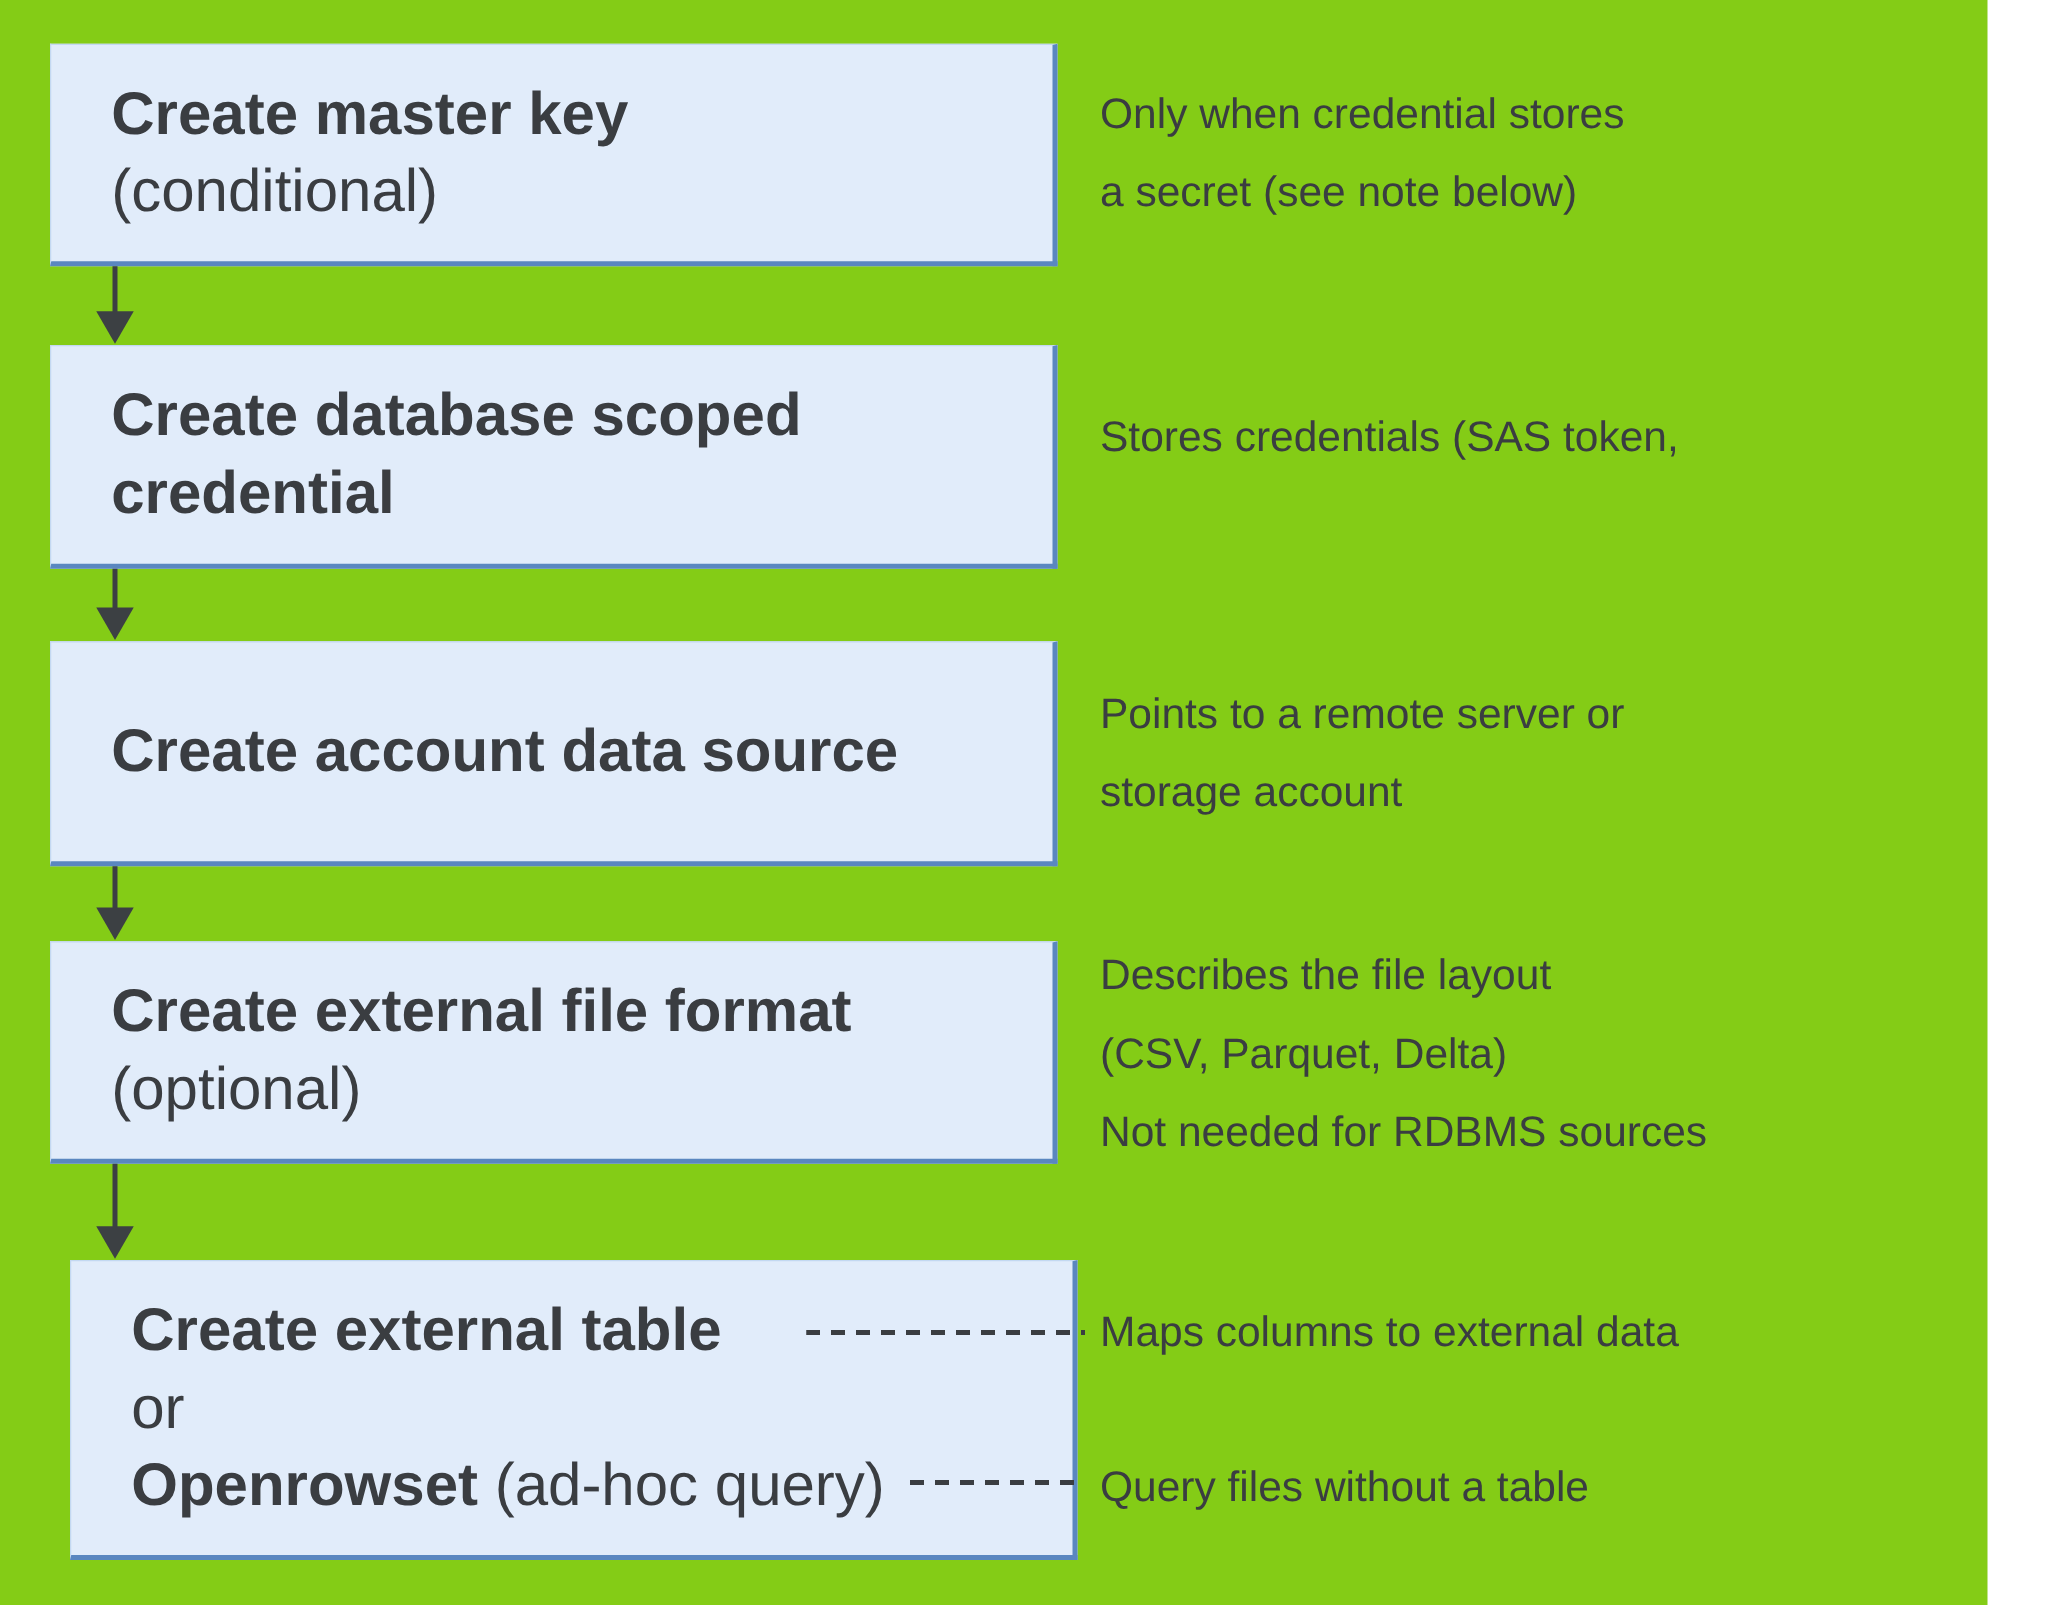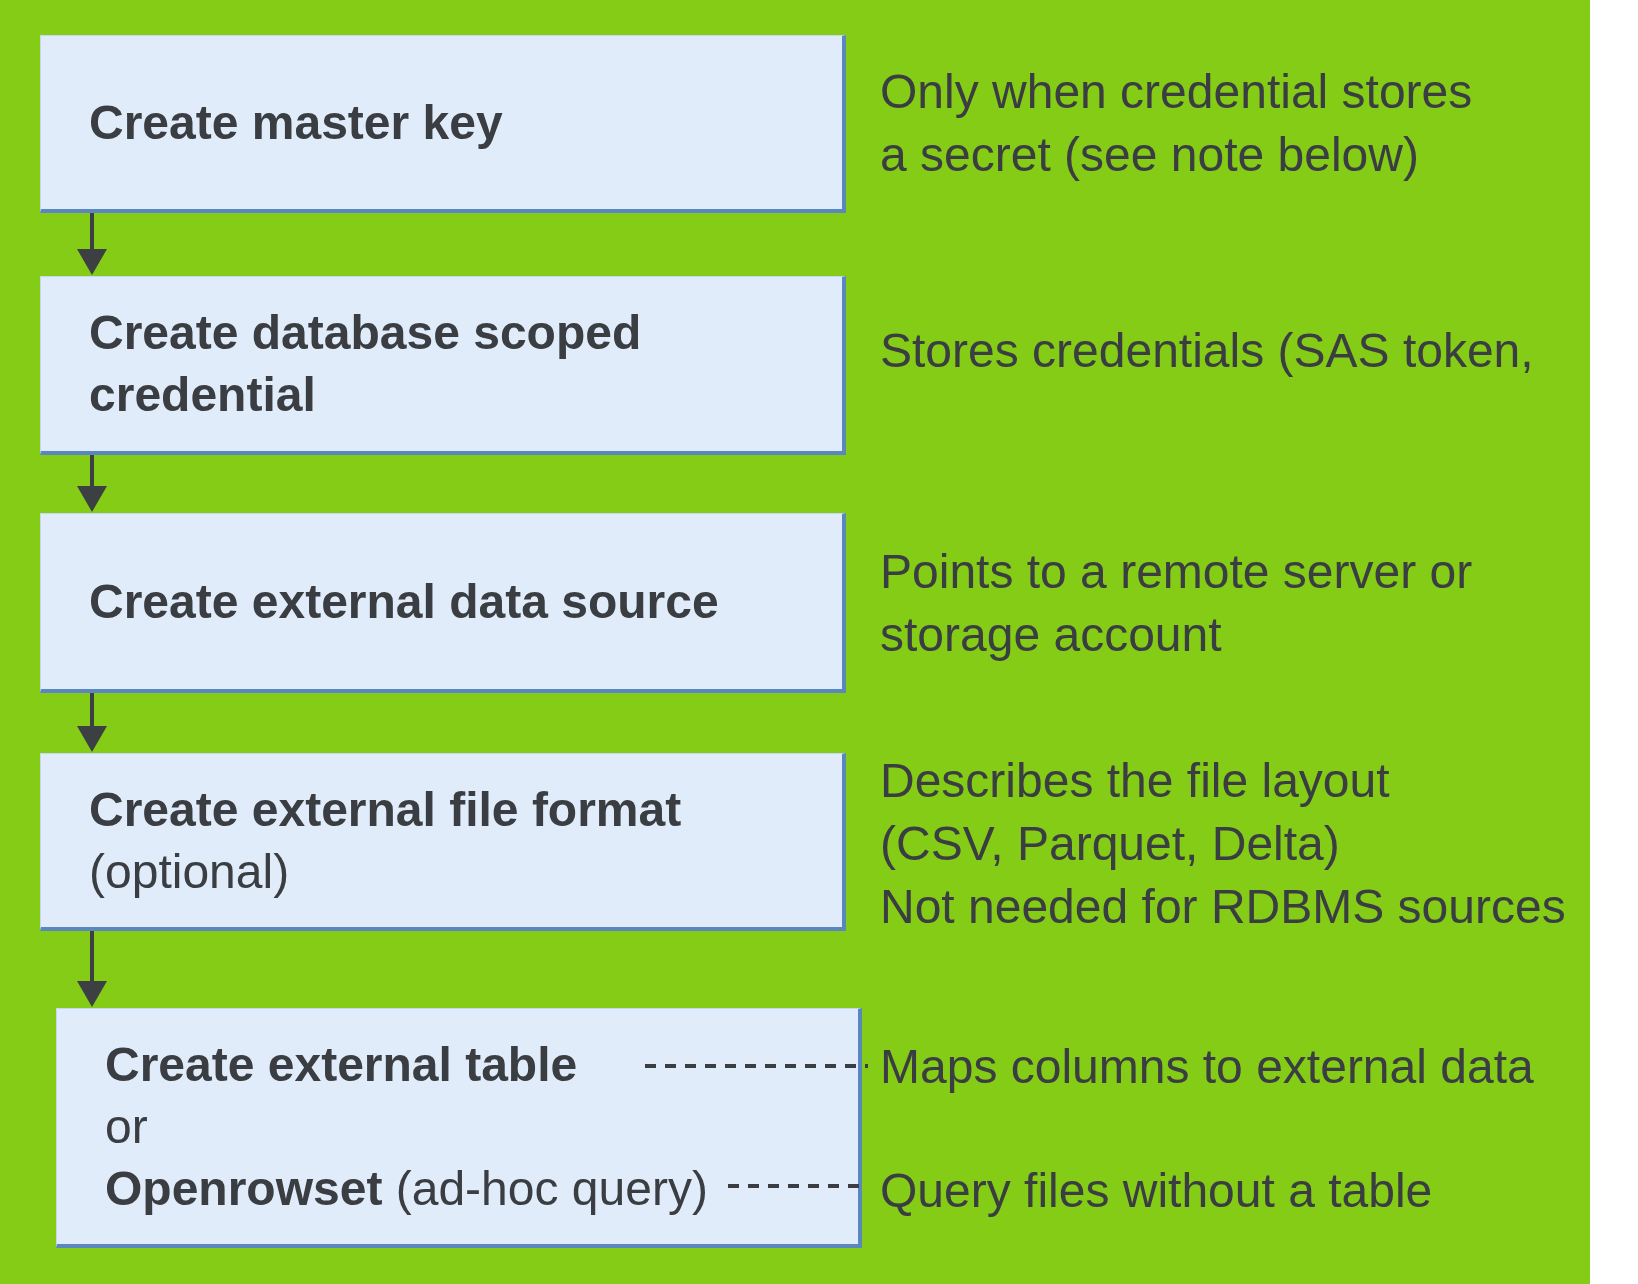--- a/index.html
+++ b/index.html
@@ -69,21 +69,21 @@
   }
   .arrow1 { top: 213px; height: 62px; }
   .arrow2 { top: 455px; height: 57px; }
   .arrow3 { top: 693px; height: 59px; }
   .arrow4 { top: 931px; height: 76px; }
 
   
   .note {
     position: absolute;
     left: 880px;
-    font-size: 48px;
+    font-size: 34px;
     line-height: 63px;
     font-weight: normal;
   }
   .note div { white-space: nowrap; }
   .note1  { top: 60px;   }
   .note2  { top: 302px; margin-top: 17px;  }
   .note3  { top: 540px;  }
   .note4  { top: 749px;  }
   .note5a { top: 1035px; }
   .note5b { top: 1159px; }
@@ -99,20 +99,21 @@
   .dash1 { left: 645px; top: 1064px; width: 223px; }
   .dash2 { left: 728px; top: 1184px; width: 140px; }
 </style>
 </head>
 <body>
 
 <div class="canvas">
 
   <div class="box box1">
     <div class="bline bold">Create master key</div>
+    <div class="bline reg">(conditional)</div>
   </div>
   <div class="arrow arrow1">
     <div class="stem"></div>
     <div class="head"></div>
   </div>
   <div class="note note1">
     <div>Only when credential stores</div>
     <div>a secret (see note below)</div>
   </div>
 
@@ -122,21 +123,21 @@
   </div>
   <div class="arrow arrow2">
     <div class="stem"></div>
     <div class="head"></div>
   </div>
   <div class="note note2">
     <div>Stores credentials (SAS token,</div>
   </div>
 
   <div class="box box3">
-    <div class="bline bold">Create external data source</div>
+    <div class="bline bold">Create account data source</div>
   </div>
   <div class="arrow arrow3">
     <div class="stem"></div>
     <div class="head"></div>
   </div>
   <div class="note note3">
     <div>Points to a remote server or</div>
     <div>storage account</div>
   </div>
 

